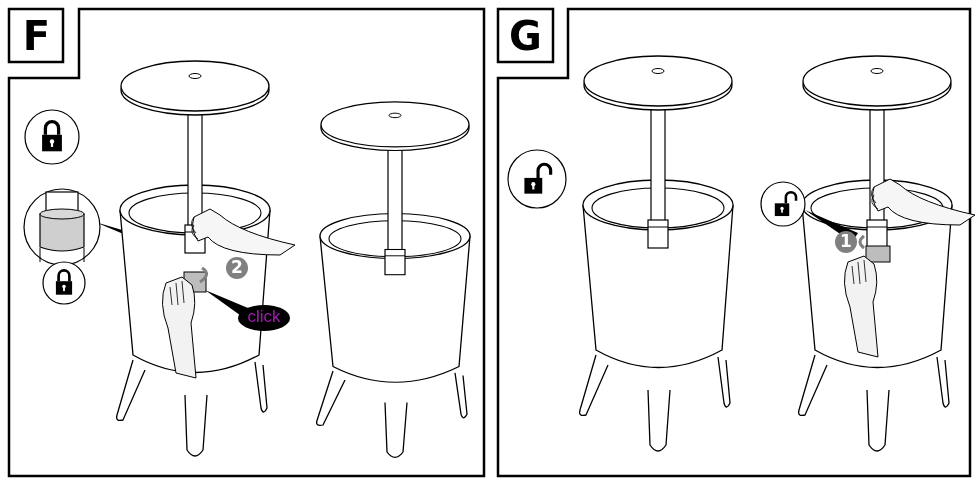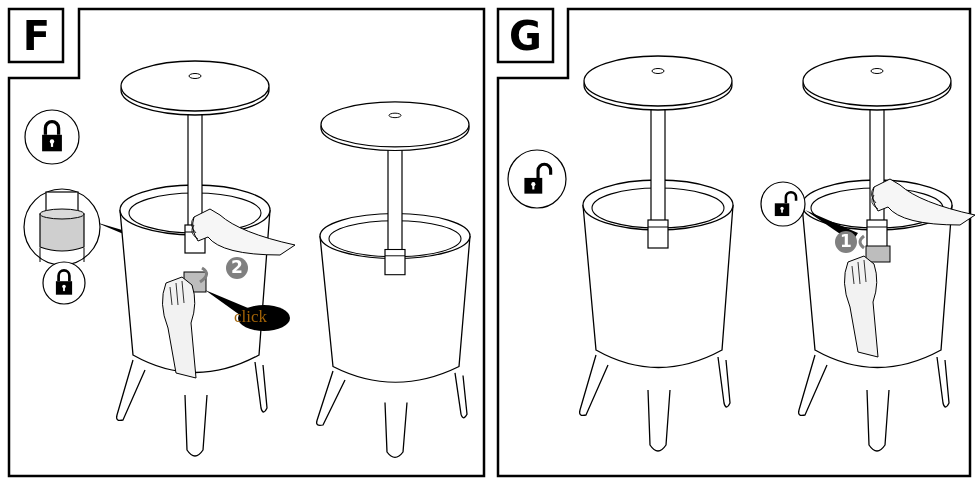--- a/index.html
+++ b/index.html
@@ -1,19 +1,19 @@
 <!DOCTYPE html>
 <html><head>
 <meta charset="utf-8">
 <style>
   html, body { margin:0; padding:0; background:#ffffff; }
   body { width:978px; height:483px; position:relative; overflow:hidden; font-family:"Liberation Sans", sans-serif; }
   svg { position:absolute; left:0; top:0; }
   .step-label { position:absolute; font-family:"DejaVu Sans", sans-serif; font-weight:bold; font-size:40px; line-height:1; color:#000; text-align:center; width:55px; }
-  .click-label { position:absolute; font-family:Liberation Serif, serif; font-size:17px; color:#a16207; text-align:left; width:60px; }
+  .click-label { position:absolute; font-family:Liberation Sans, sans-serif; font-size:17px; color:#a21caf; text-align:center; width:60px; }
   .num-label { position:absolute; font-family:"DejaVu Sans", sans-serif; font-weight:bold; font-size:17px; color:#fff; text-align:center; width:24px; }
 </style>
 </head>
 <body>
 
 <svg width="978" height="483" viewBox="0 0 978 483" xmlns="http://www.w3.org/2000/svg">
   <defs>
     <g id="lockClosed">
       <path d="M-6,-2 v-6 a6,6 0 0 1 12,0 v6" fill="none" stroke="#000" stroke-width="3"></path>
       <rect x="-9" y="-2" width="18" height="15" fill="#000"></rect>

